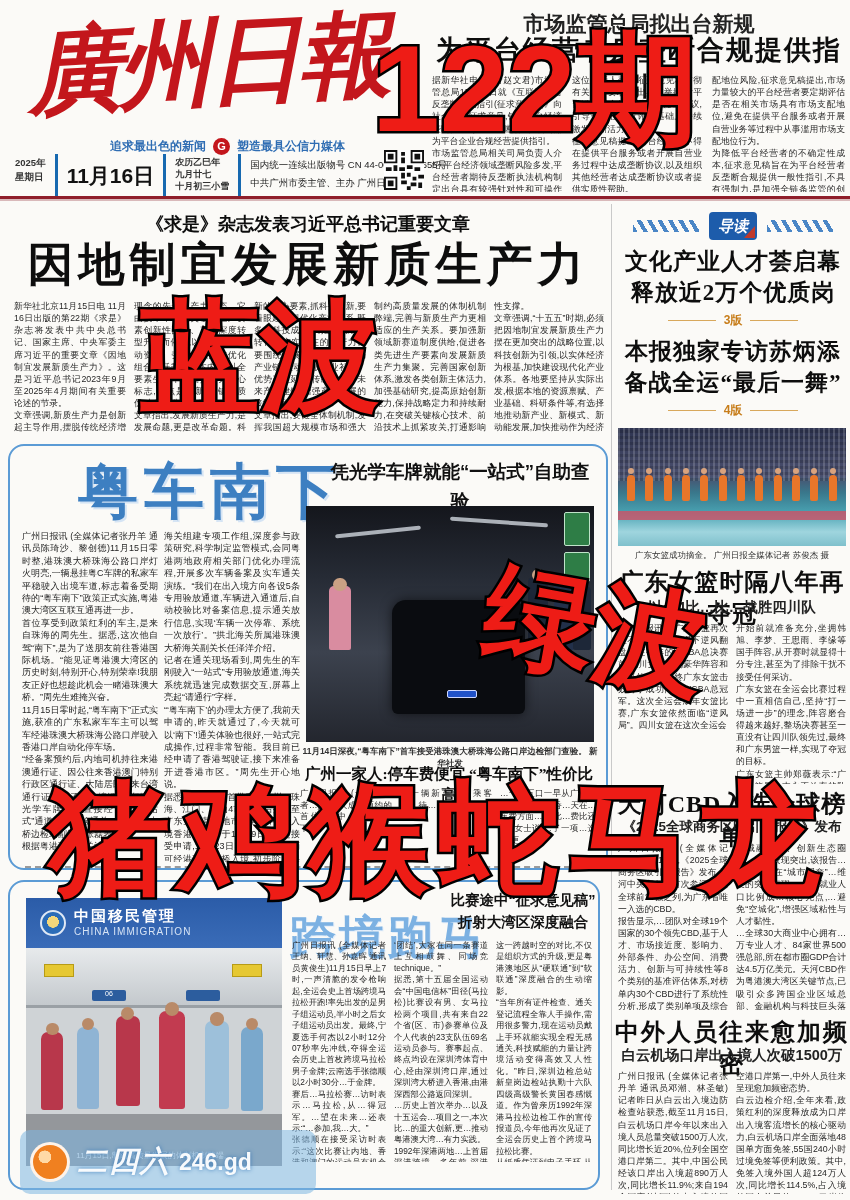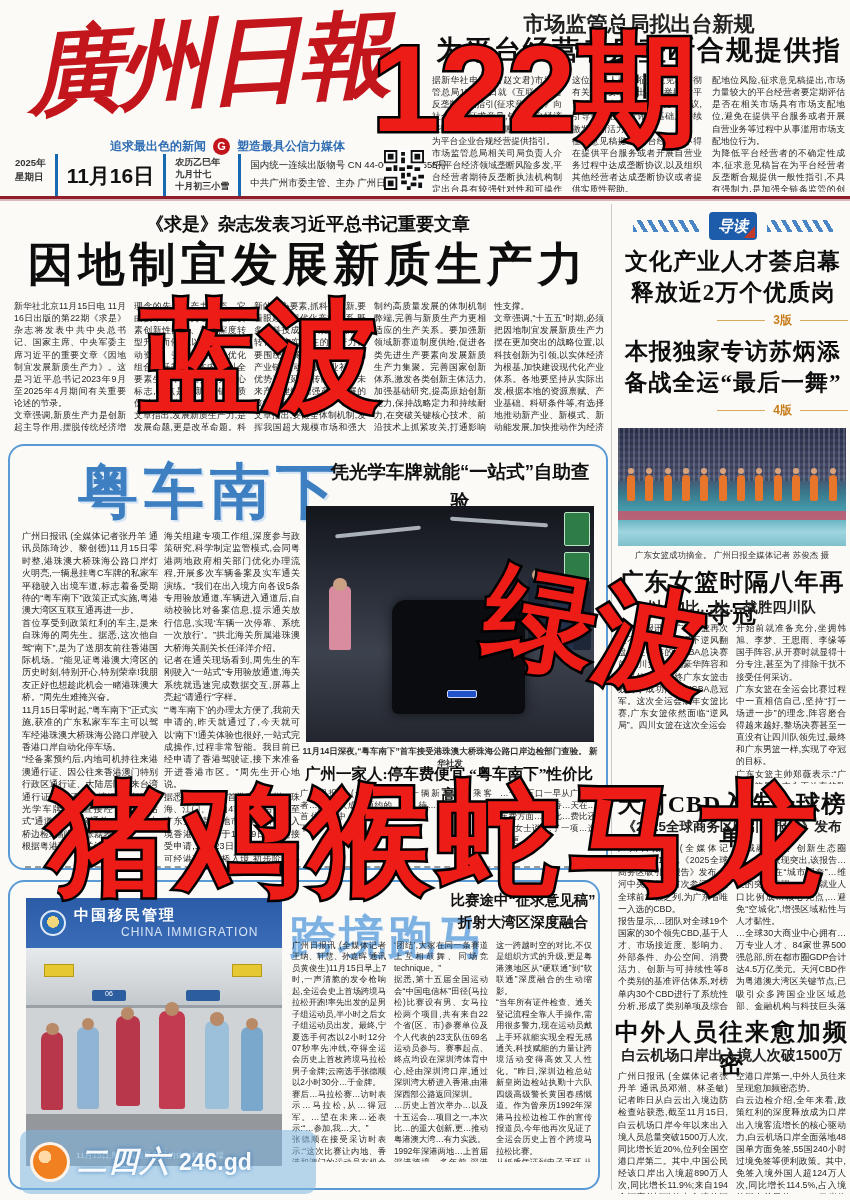--- a/index.html
+++ b/index.html
@@ -36,21 +36,21 @@
   #vrule { left:611px; top:204px; width:1px; height:986px; background:#c9c9c9; }
   
   #daodu-row { left:618px; top:212px; width:230px; display:flex; justify-content:center; align-items:center; gap:10px; }
   .hatch { width:66px; height:12px;
     background:repeating-linear-gradient(60deg,#4a86c6 0 4px,transparent 4px 9px); }
   .daodu-badge { position:relative; width:48px; height:28px; background:#1d5cab; border-radius:4px;
     color:#fff; font-weight:bold; font-style:italic; font-size:15px; text-align:center; line-height:28px; }
   .daodu-badge::after { content:""; position:absolute; right:2px; bottom:2px; width:0; height:0;
     border-left:11px solid transparent; border-bottom:12px solid #c0392b; }
   .teaser { left:618px; width:230px; font-size:23px; line-height:1.35; letter-spacing:1px; }
-  .pageref { left:618px; width:230px; display:flex; justify-content:flex-end; align-items:center; gap:8px;
+  .pageref { left:618px; width:230px; display:flex; justify-content:center; align-items:center; gap:8px;
     color:#c77d1a; font-size:12px; font-weight:bold; }
   .pline { width:48px; height:0; border-top:1.5px solid #d8a85c; }
   
   .bluebox { position:absolute; border:2px solid #5b9bd5; border-radius:16px; background:transparent; }
   #yc-title { left:42px; top:452px; font-size:60px; font-weight:900; color:#3d7fc1;
     letter-spacing:6px; text-shadow:2px 2px 0 #d5e4f4;margin-left:36px; }
   #yc-kick { left:322px; top:458px; width:276px; font-size:18.5px; font-weight:bold; color:#111;
     line-height:1.55; text-align:center; white-space:pre-line; }
   #mr-title { left:290px; top:886px; font-size:46px; font-weight:900; color:#7cb1e2;
     letter-spacing:3px; text-shadow:1px 1px 0 #e3eefa;margin-top:21px; }
@@ -79,21 +79,21 @@
   .figure { position:absolute; border-radius:5px 5px 2px 2px; }
   .figure::before { content:""; position:absolute; left:20%; top:-8px; width:60%; padding-top:60%;
     border-radius:50%; background:#caa184; }
   .greensign { position:absolute; background:#2e7d46; border:1px solid #bfe3c9; border-radius:2px; }
   #mr-photo { background:#cfd3d6; }
   .imm-bar { position:absolute; left:0; top:0; width:100%; height:50px;
     background:linear-gradient(#2b5ca8,#3a6cb8); display:flex; align-items:center; gap:8px; padding-left:14px; }
   .imm-emblem { width:26px; height:26px; border-radius:50%; background:radial-gradient(circle at 50% 45%,#f4d77a 0 35%,#2b6cb8 36% 100%); border:2px solid #dfe8f5; }
   .imm-text { color:#fff; line-height:1.25; }
   .imm-cn { font-size:15px; font-weight:bold; letter-spacing:2px; }
-  .imm-en { font-size:12px; letter-spacing:1px; color:#d7e4f5;margin-left:47px; }
+  .imm-en { font-size:10px; letter-spacing:1px; color:#d7e4f5; }
   .canopy { position:absolute; left:0; top:50px; width:100%; height:60px;
     background:linear-gradient(#e7eaec,#c4c9cd); border-bottom:3px solid #9aa0a5; }
   .ysign { position:absolute; background:#e6c832; border:1px solid #b79b16; }
   .bsign { position:absolute; background:#2c5d9e; color:#fff; font-size:7px; text-align:center; border-radius:2px; }
   .road { position:absolute; left:0; bottom:0; width:100%; height:52px; background:#94979b; }
   .runner { position:absolute; border-radius:7px 7px 3px 3px; }
   .runner::before { content:""; position:absolute; left:22%; top:-9px; width:56%; padding-top:56%;
     border-radius:50%; background:#b98a68; }
   .photo-cap { position:absolute; left:0; bottom:5px; width:100%; text-align:center;
     color:#fff; font-size:8px; opacity:.9; }

